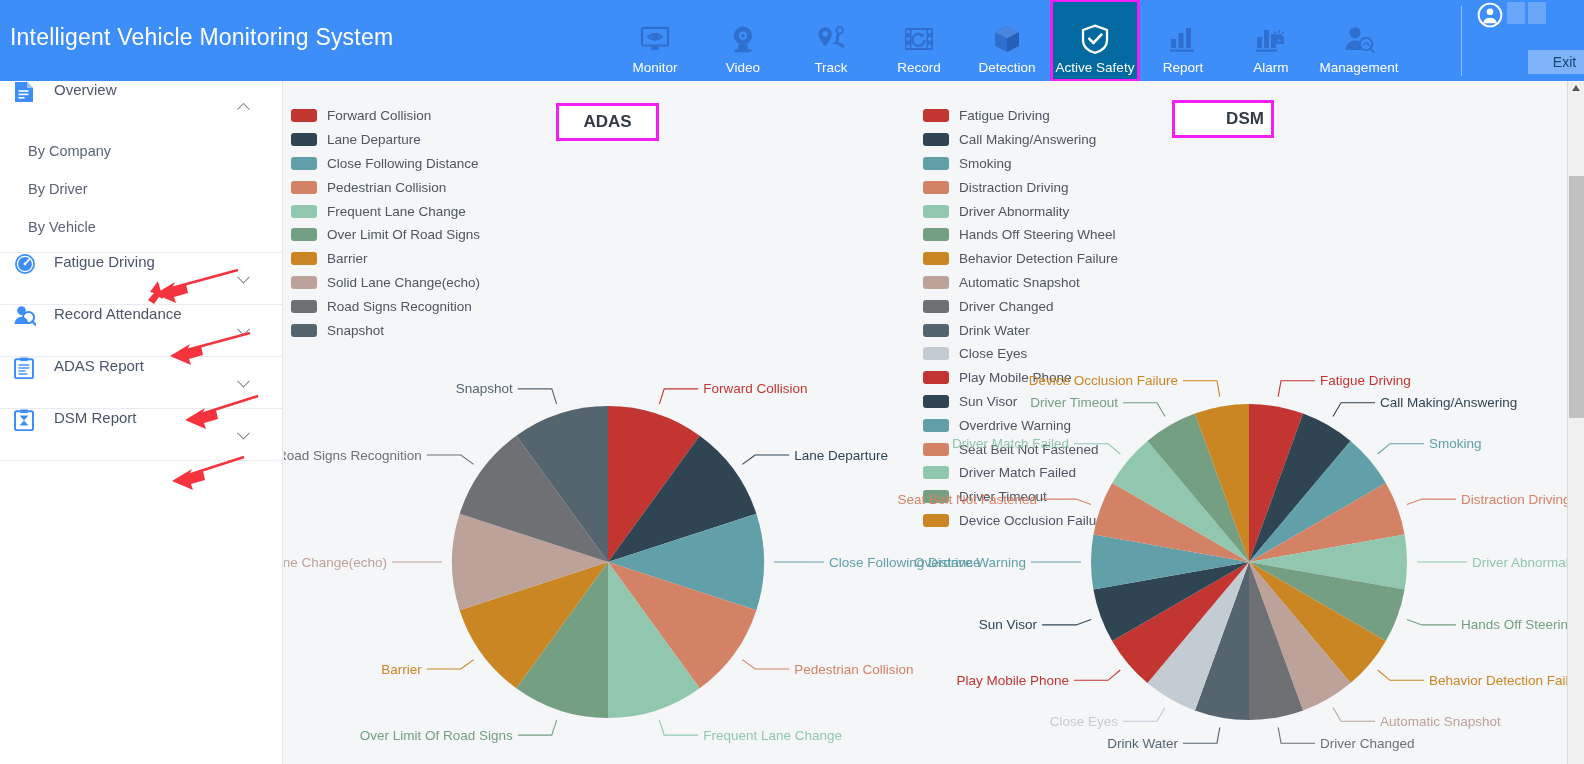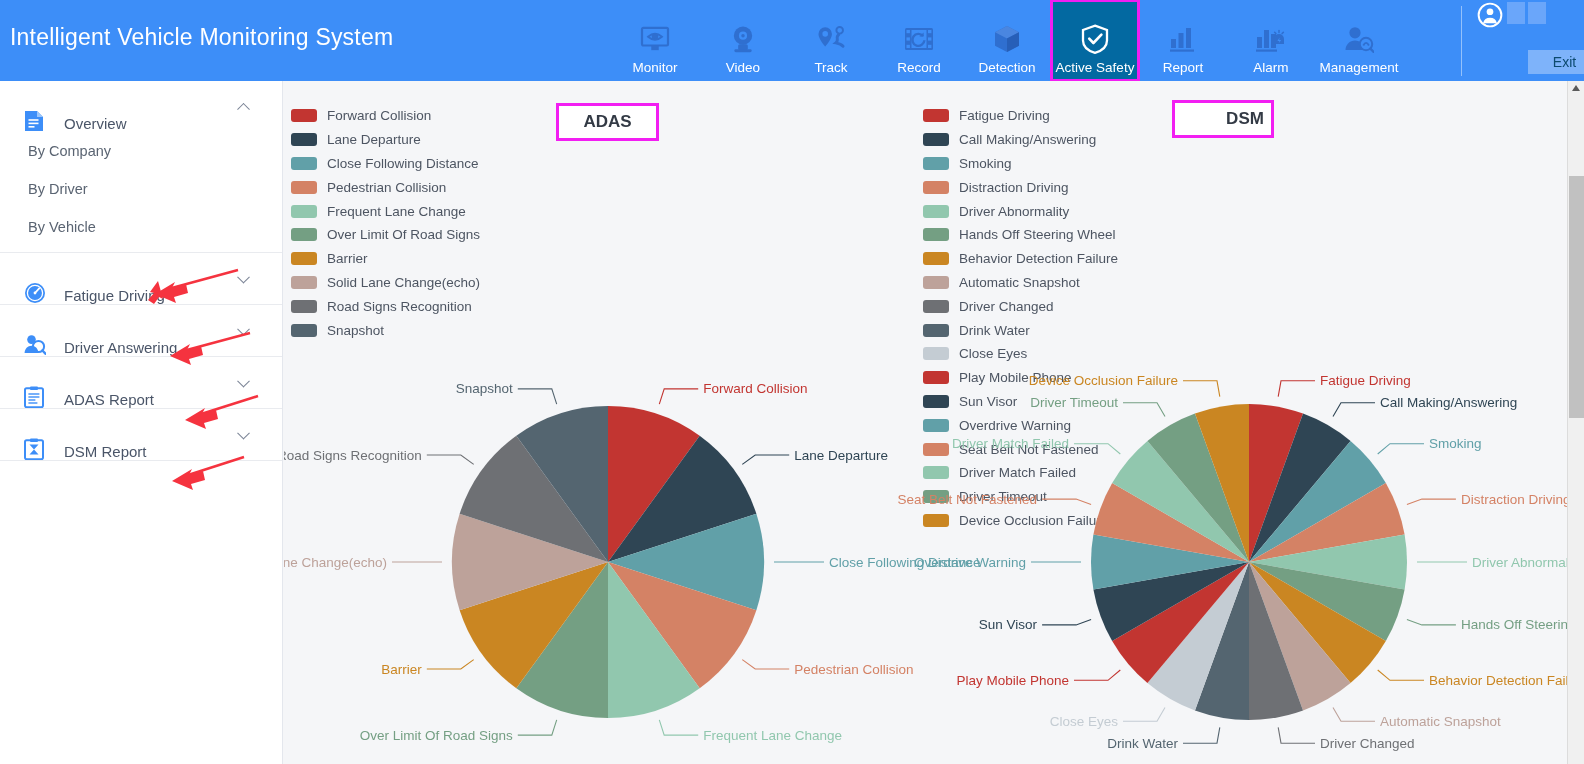--- a/index.html
+++ b/index.html
@@ -47,22 +47,22 @@
     cursor: pointer; border: none;
   }
 
   
   .sidebar {
     position: absolute; left: 0; top: 81px; width: 283px; height: 683px;
     background: #ffffff; border-right: 1px solid #e4e7ed;
   }
   .menu-group { border-bottom: 1px solid #e9ebef; }
   .menu-head {
-    position: relative; height: 51px; display: flex; align-items: flex-end;
-    padding-left: 24px; cursor: pointer;
+    position: relative; height: 51px; display: flex; align-items: flex-start;
+    padding-left: 14px; cursor: pointer;
   }
   .menu-head .m-ico { width: 26px; display: flex; align-items: center; }
   .menu-head .m-lbl { margin-left: 14px; font-size: 15px; color: #4a5568; white-space: nowrap; }
   .chev {
     position: absolute; right: 34px; top: 50%; width: 9px; height: 9px;
     border-right: 1.6px solid #7b8496; border-bottom: 1.6px solid #7b8496;
     transform: translateY(-70%) rotate(45deg);
   }
   .chev.up { transform: translateY(-25%) rotate(-135deg); }
   .submenu { padding-bottom: 6px; }
@@ -297,21 +297,21 @@
       <div class="menu-group">
         <div class="menu-head">
           <span class="m-ico">
             <svg width="22" height="22" viewBox="0 0 22 22">
               <circle cx="7.5" cy="5.6" r="4.3" fill="#3d8ef8"></circle>
               <path d="M0.6 19c0-4 3.1-7.2 6.9-7.2s6.9 3.2 6.9 7.2z" fill="#3d8ef8"></path>
               <circle cx="14.5" cy="12.5" r="5.6" fill="none" stroke="#3d8ef8" stroke-width="2"></circle>
               <path d="M18.4 16.5l3 3.2" stroke="#3d8ef8" stroke-width="2.4" stroke-linecap="round"></path>
             </svg>
           </span>
-          <span class="m-lbl">Driver Answering</span>
+          <span class="m-lbl">Record Attendance</span>
           <span class="chev "></span>
         </div>
       </div>
       <div class="menu-group">
         <div class="menu-head">
           <span class="m-ico">
             <svg width="20" height="22" viewBox="0 0 20 22">
               <rect x="1" y="2.2" width="18" height="19" rx="1.6" fill="none" stroke="#3d8ef8" stroke-width="2"></rect>
               <rect x="6" y="0.4" width="8" height="3.6" rx="1" fill="#3d8ef8"></rect>
               <g stroke="#3d8ef8" stroke-width="1.4">

